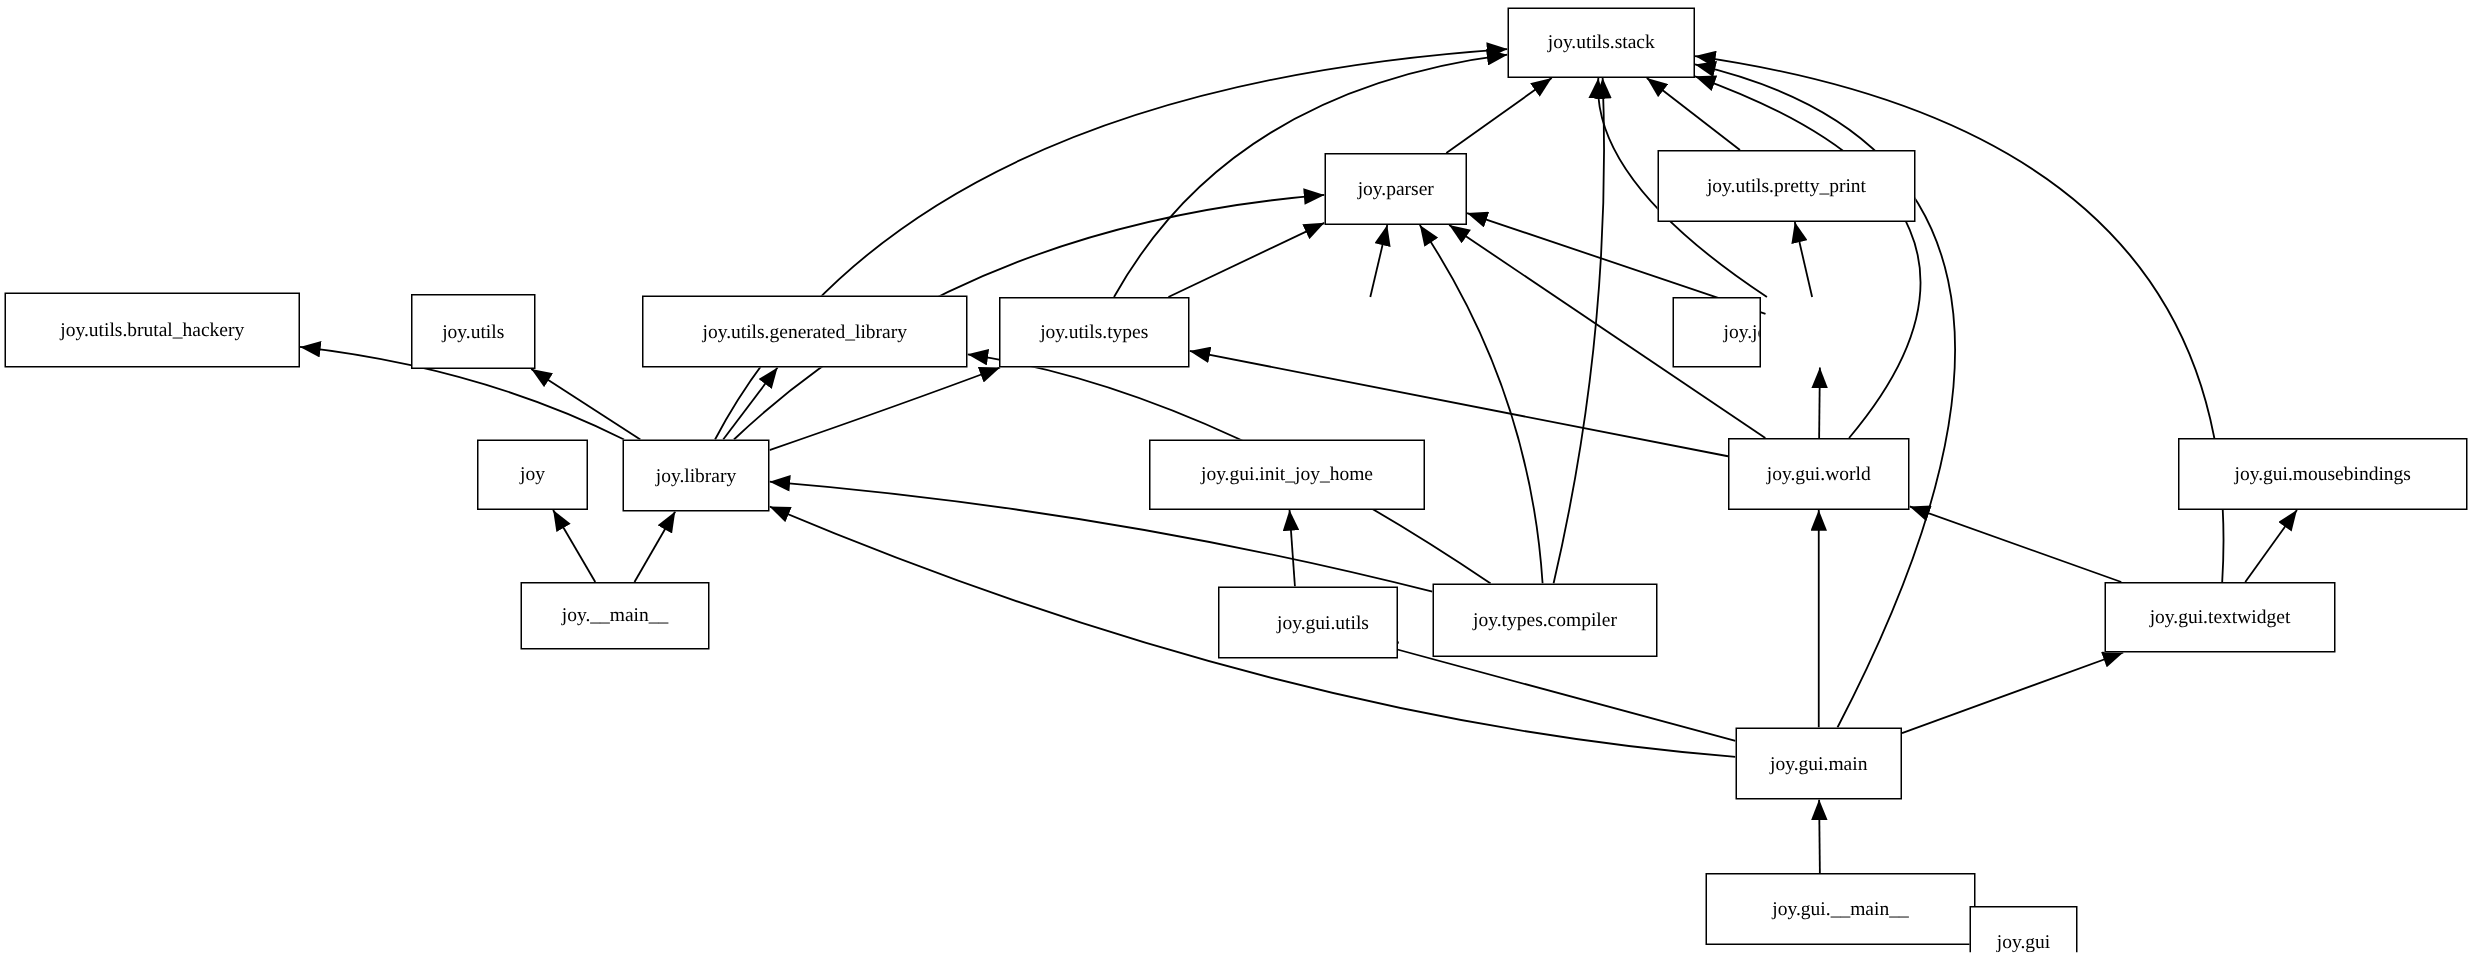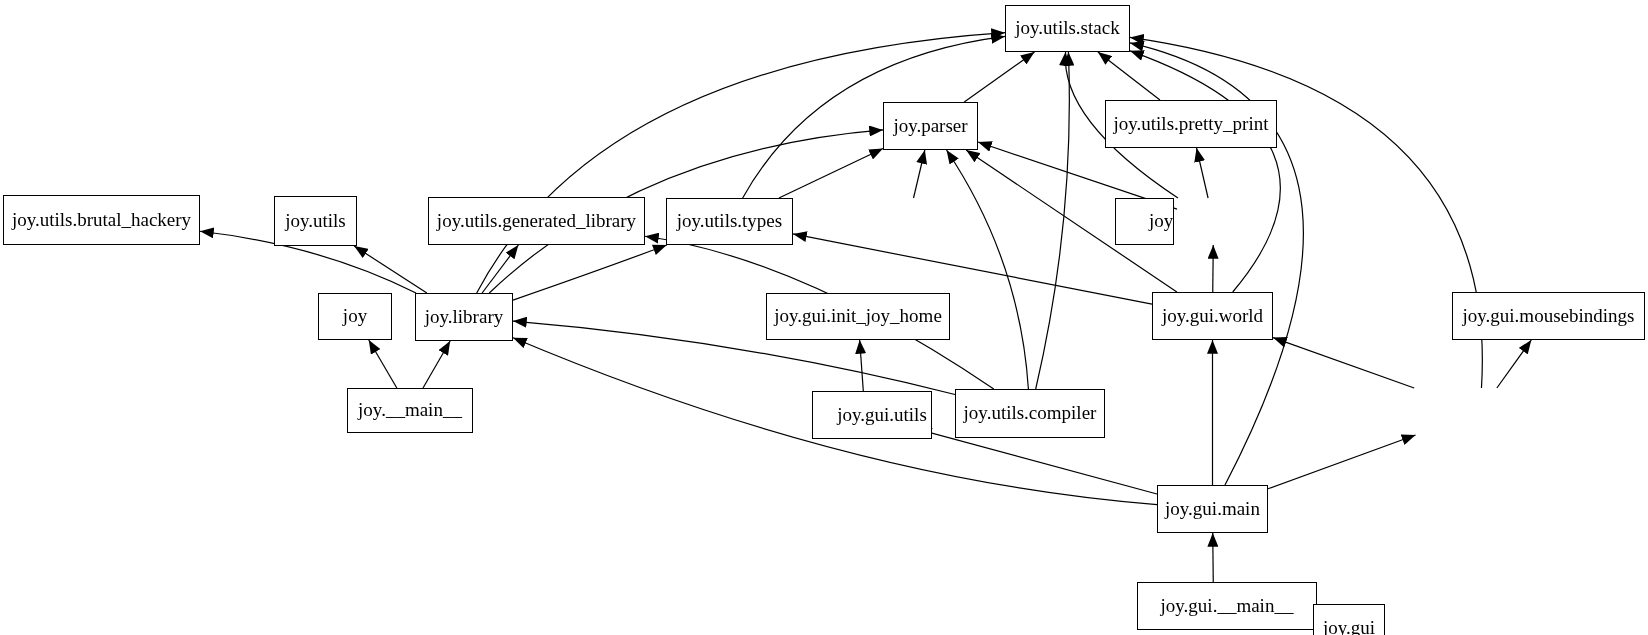--- a/index.html
+++ b/index.html
@@ -2,21 +2,21 @@
 <html><head>
 <meta charset="utf-8">
 <style>
   html,body{margin:0;padding:0;background:#fff;}
   #canvas{position:relative;width:1648px;height:635px;background:#fff;overflow:hidden;
           font-family:"Liberation Serif","DejaVu Serif",serif;}
   #edges{position:absolute;left:0;top:0;z-index:0;}
   #edges path.edge{fill:none;stroke:#000;stroke-width:1.2px;}
   #nodes{position:absolute;left:0;top:0;width:100%;height:100%;z-index:1;pointer-events:none;}
   .node{position:absolute;box-sizing:border-box;border:1.5px solid #000;background:#fff;
-        color:#000;font-size:19px;text-align:center;white-space:nowrap;overflow:hidden;}
+        color:#000;font-size:13px;text-align:center;white-space:nowrap;overflow:hidden;}
 </style>
 </head>
 <body>
 
 <div id="canvas">
   <svg id="edges" width="1648" height="635">
     <defs>
       <marker id="arrow" viewBox="0 0 10 8" refX="10" refY="4" markerWidth="14" markerHeight="11" orient="auto" markerUnits="userSpaceOnUse">
         <path d="M0,0 L10,4 L0,8 Z" fill="#000"></path>
       </marker>
@@ -65,18 +65,19 @@
       <div class="node" style="left: 428px; top: 197px; width: 217px; height: 48px; line-height: 45px;"><span>joy.utils.generated_library</span></div>
       <div class="node" style="left: 666px; top: 198px; width: 127px; height: 47px; line-height: 44px;"><span>joy.utils.types</span></div>
       <div class="node" style="left: 1115px; top: 198px; width: 59px; height: 47px; line-height: 44px; padding-left: 33px;"><span>joy.joy</span></div>
       <div class="node" style="left: 318px; top: 293px; width: 74px; height: 47px; line-height: 44px;"><span>joy</span></div>
       <div class="node" style="left: 415px; top: 293px; width: 98px; height: 48px; line-height: 45px;"><span>joy.library</span></div>
       <div class="node" style="left: 766px; top: 293px; width: 184px; height: 47px; line-height: 44px;"><span>joy.gui.init_joy_home</span></div>
       <div class="node" style="left: 1152px; top: 292px; width: 121px; height: 48px; line-height: 45px;"><span>joy.gui.world</span></div>
       <div class="node" style="left: 1452px; top: 292px; width: 193px; height: 48px; line-height: 45px;"><span>joy.gui.mousebindings</span></div>
       <div class="node" style="left: 347px; top: 388px; width: 126px; height: 45px; line-height: 42px;"><span>joy.__main__</span></div>
       <div class="node" style="left: 812px; top: 391px; width: 120px; height: 48px; line-height: 45px; padding-left: 20px;"><span>joy.gui.utils</span></div>
-      <div class="node" style="left: 955px; top: 389px; width: 150px; height: 49px; line-height: 46px;"><span>joy.utils.compiler</span></div>
+      <div class="node" style="left: 955px; top: 389px; width: 150px; height: 49px; line-height: 46px;"><span>joy.types.compiler</span></div>
+      <div class="node" style="left: 1403px; top: 388px; width: 154px; height: 47px; line-height: 44px;"><span>joy.gui.textwidget</span></div>
       <div class="node" style="left: 1157px; top: 485px; width: 111px; height: 48px; line-height: 45px;"><span>joy.gui.main</span></div>
       <div class="node" style="left: 1137px; top: 582px; width: 180px; height: 48px; line-height: 45px;"><span>joy.gui.__main__</span></div>
       <div class="node" style="left: 1313px; top: 580px; width: 72px; height: 48px; line-height: 45px; margin-top: 24px;"><span>joy.gui</span></div>
     </div>
 </div>
 
 </body></html>

